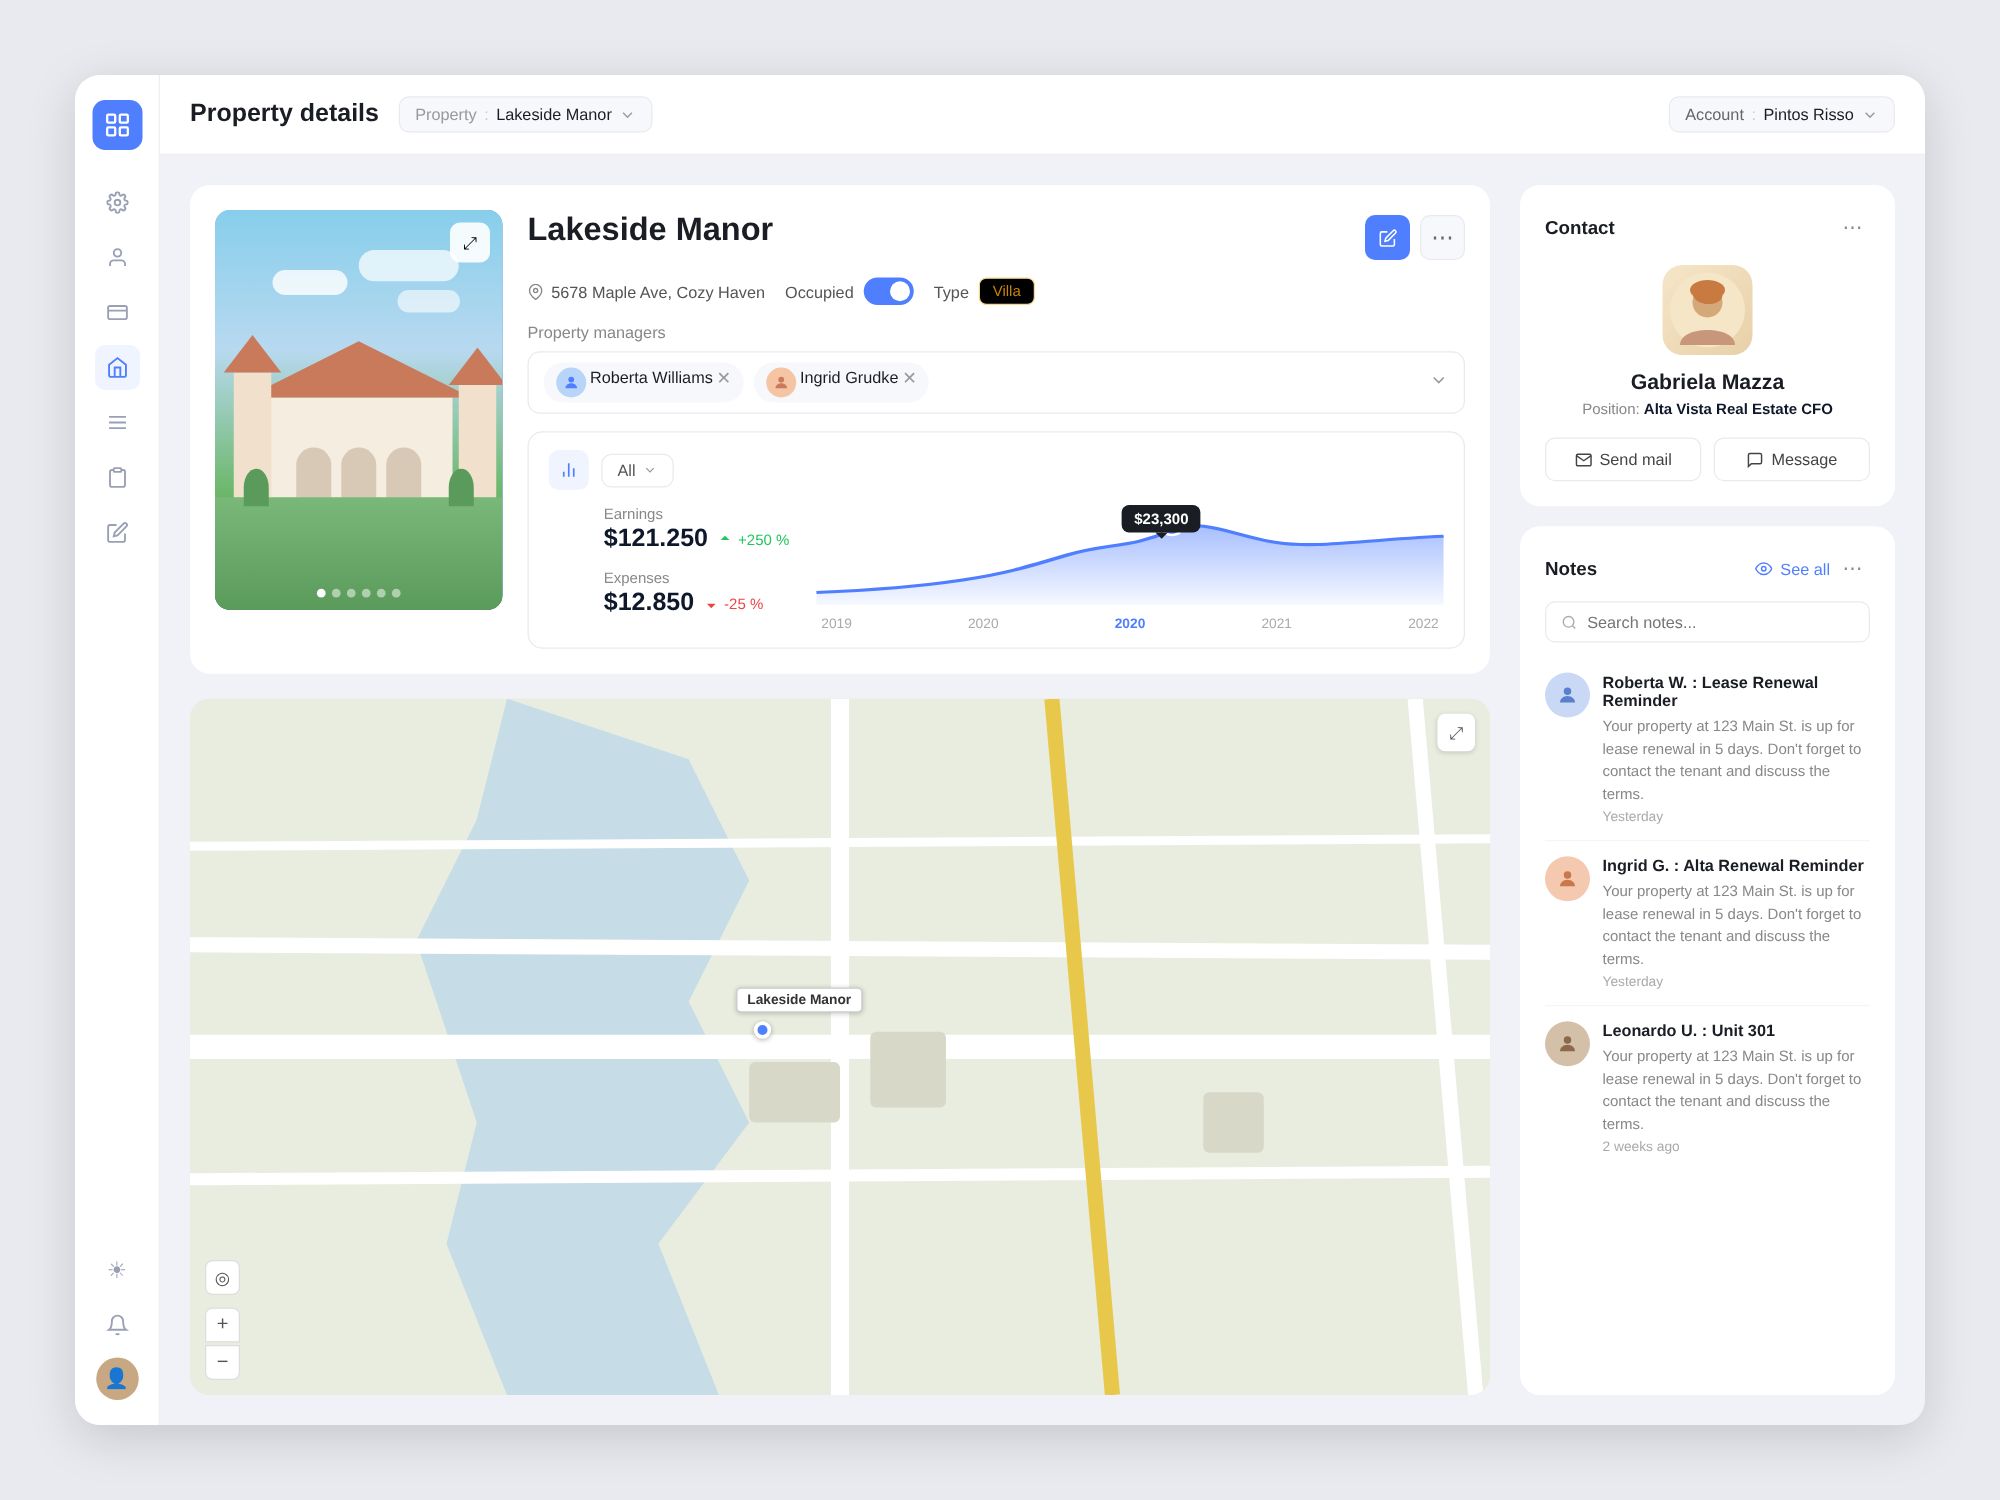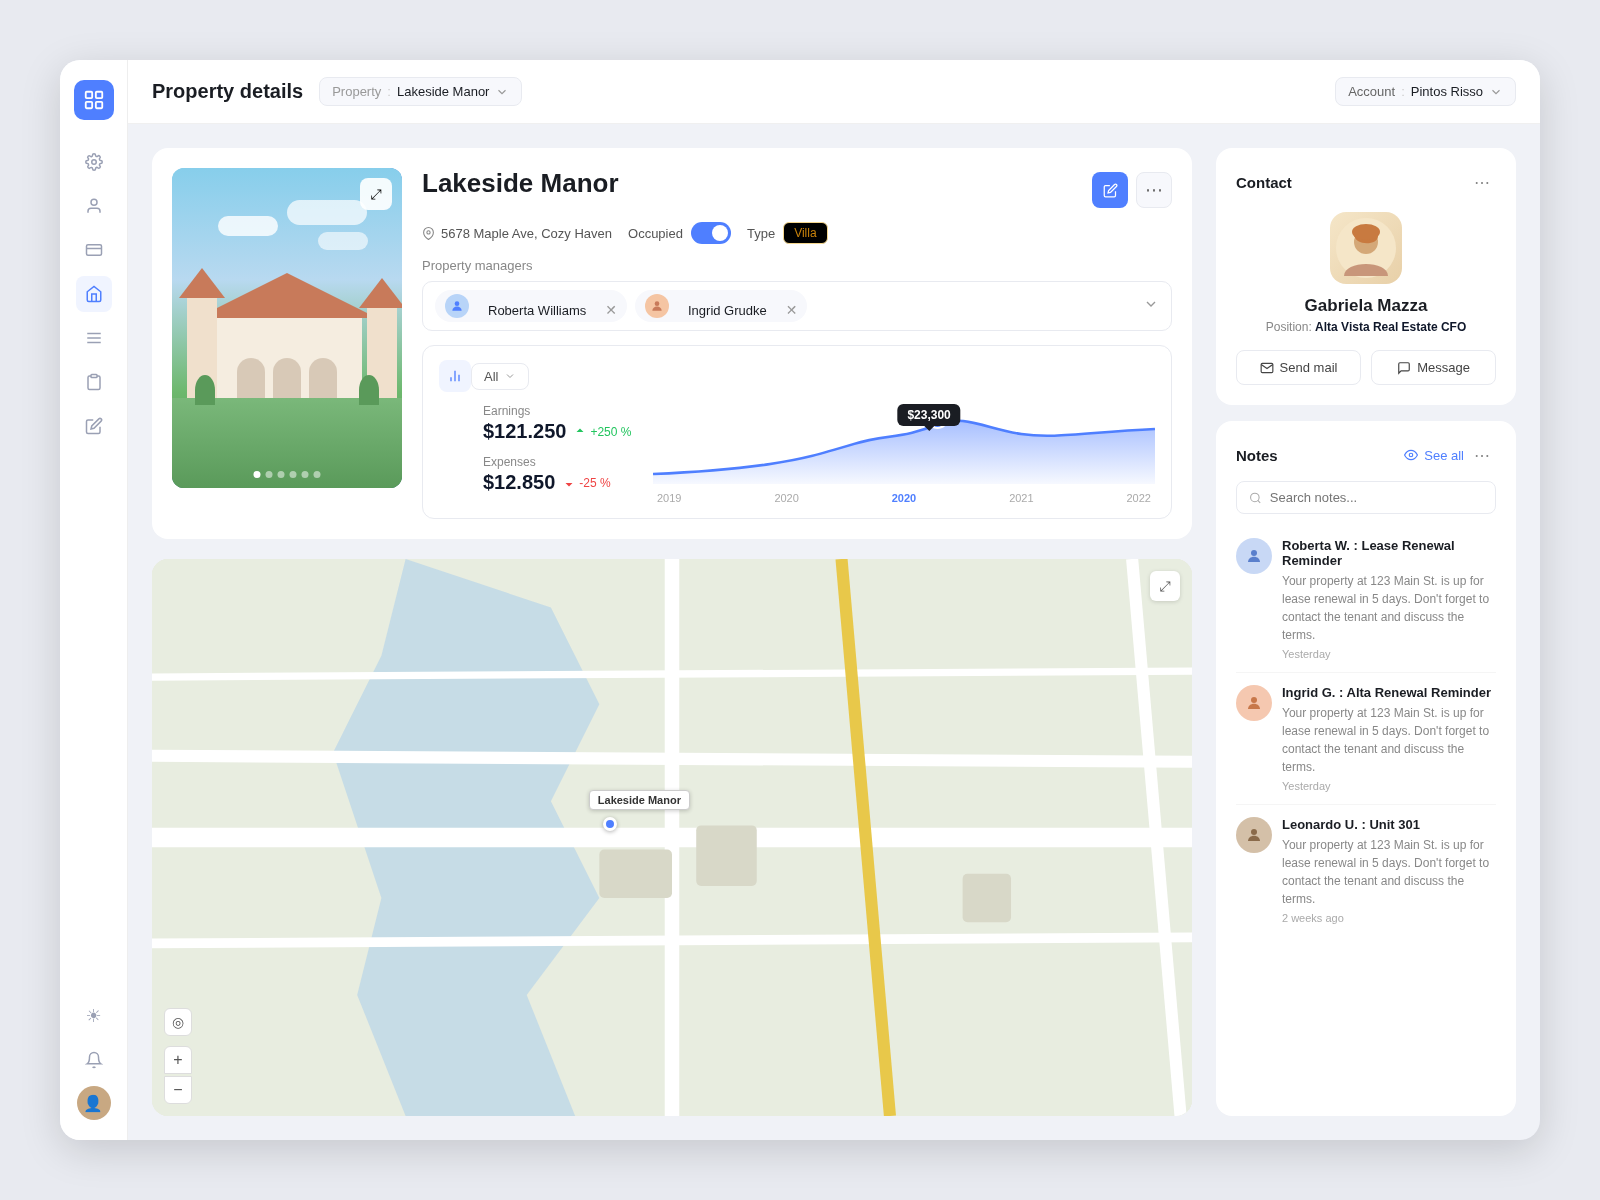--- a/index.html
+++ b/index.html
@@ -297,22 +297,22 @@
       display: flex;
       align-items: center;
       gap: 8px;
       border: 1px solid #e8eaf0;
       border-radius: 10px;
       padding: 8px 12px;
       flex-wrap: wrap;
     }
     .manager-tag {
       display: flex;
-      align-items: flex-end;
-      gap: 19px;
+      align-items: flex-start;
+      gap: 3px;
       background: #f7f8fc;
       border-radius: 20px;
       padding: 4px 10px;
       font-size: 13px;
       color: #1a1d23;
     }
     .manager-avatar {
       width: 24px;
       height: 24px;
       border-radius: 50%;
@@ -340,20 +340,21 @@
     
     .earnings-widget {
       border: 1px solid #e8eaf0;
       border-radius: 12px;
       padding: 14px 16px;
       position: relative;
     }
     .widget-header {
       display: flex;
       align-items: center;
+      gap: 10px;
       margin-bottom: 12px;
     }
     .chart-icon {
       width: 32px;
       height: 32px;
       background: #f0f4ff;
       border-radius: 8px;
       display: flex;
       align-items: center;
       justify-content: center;

